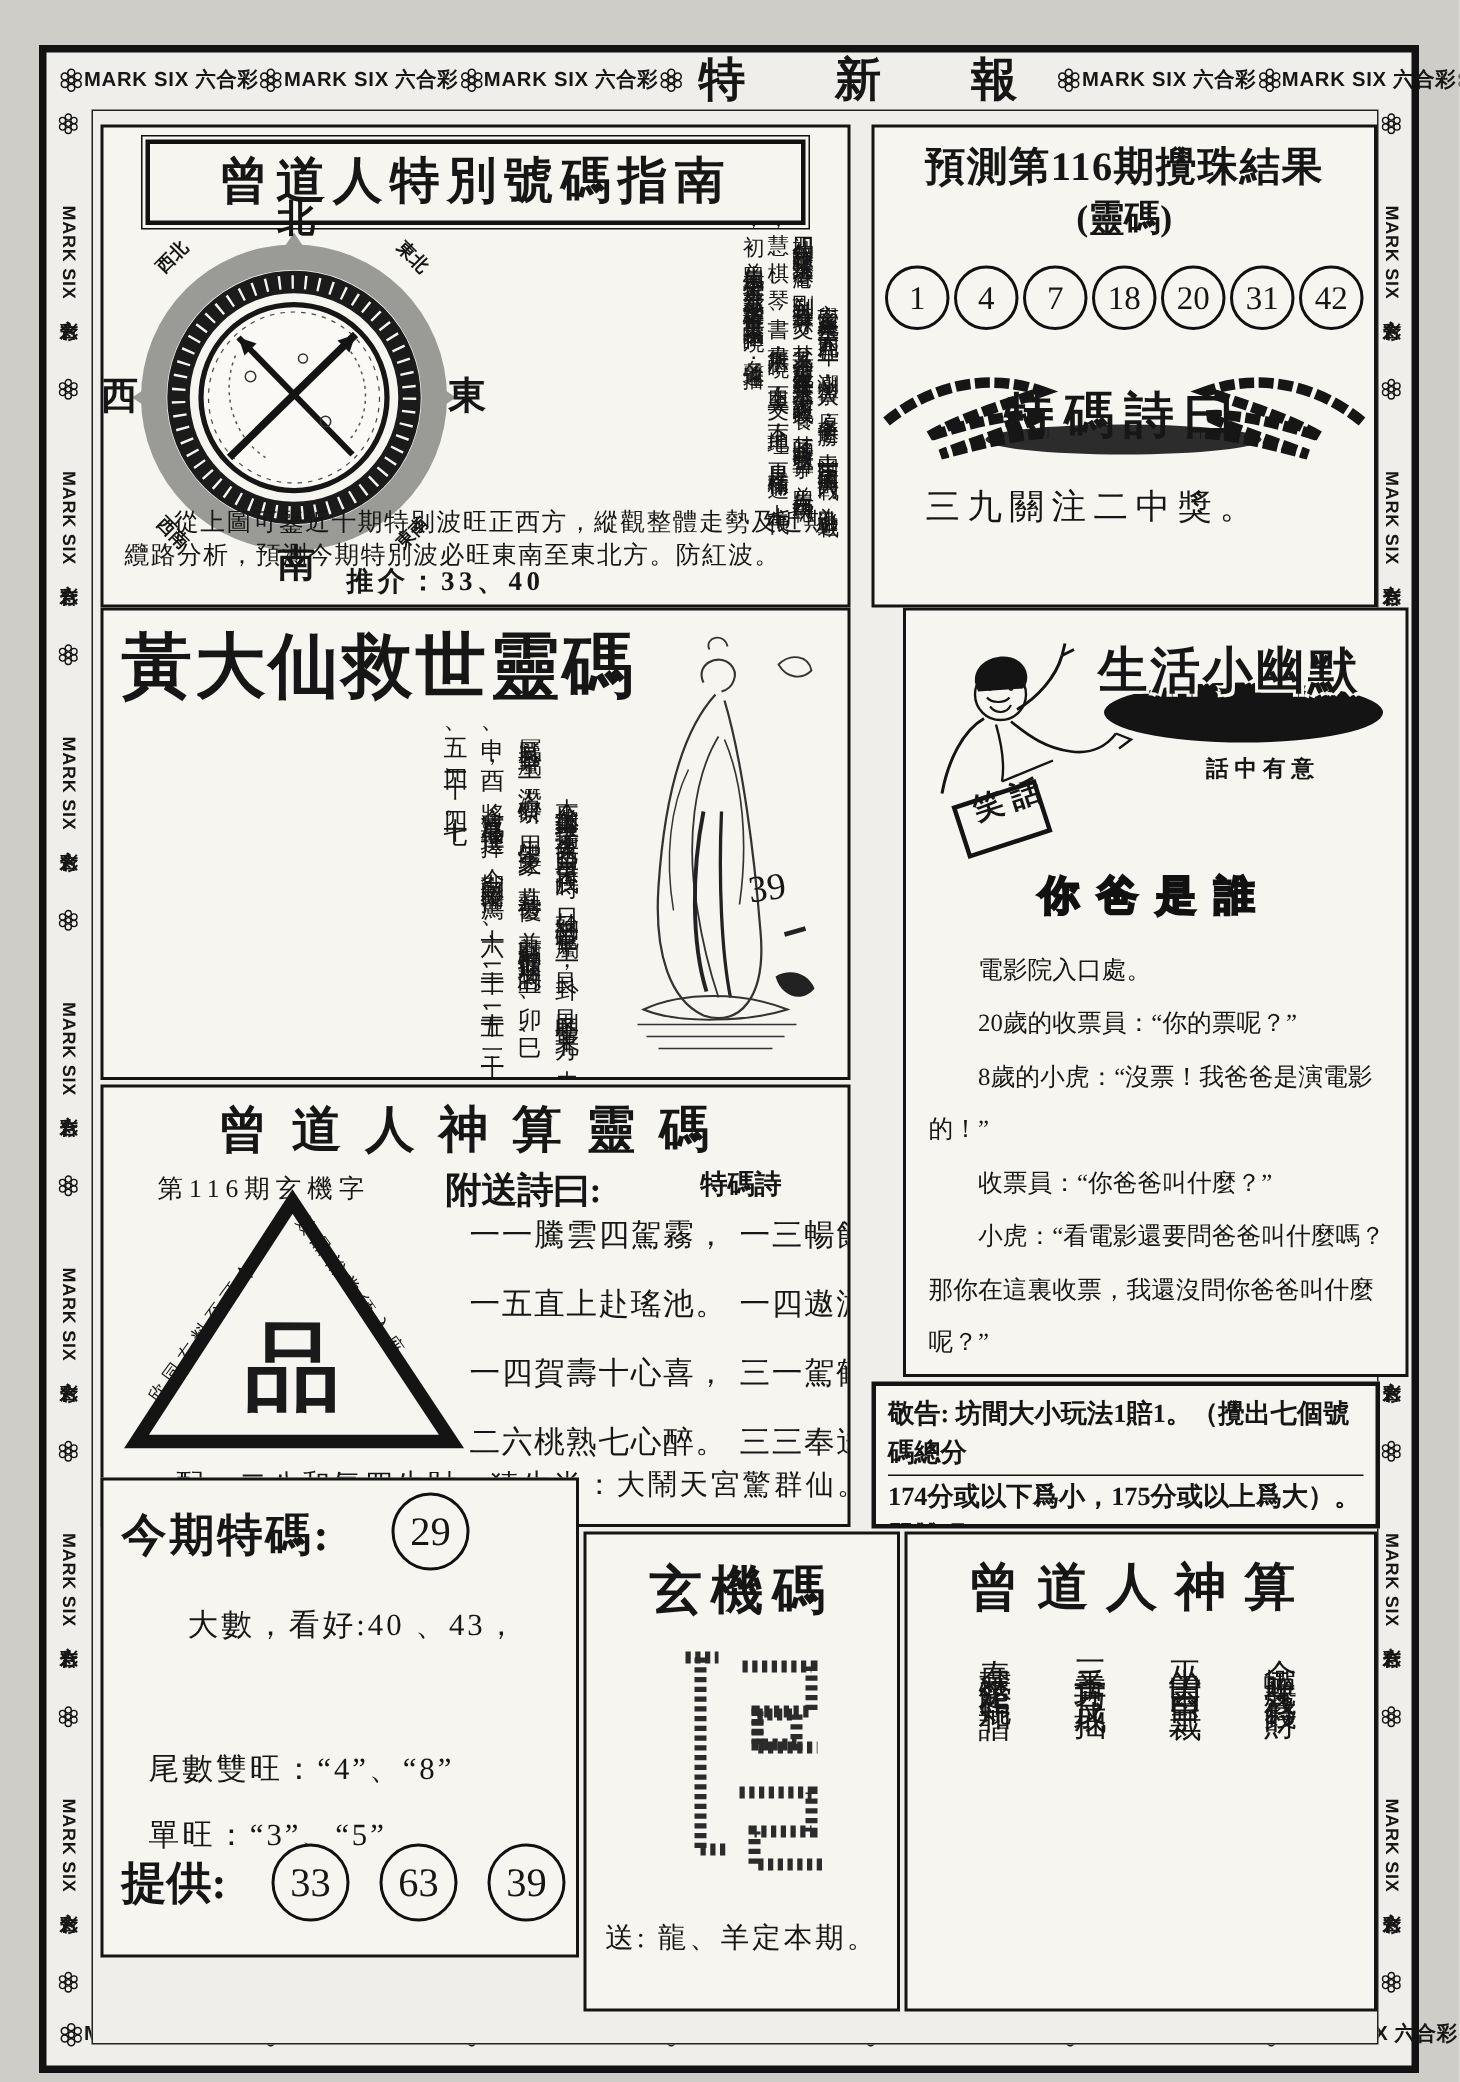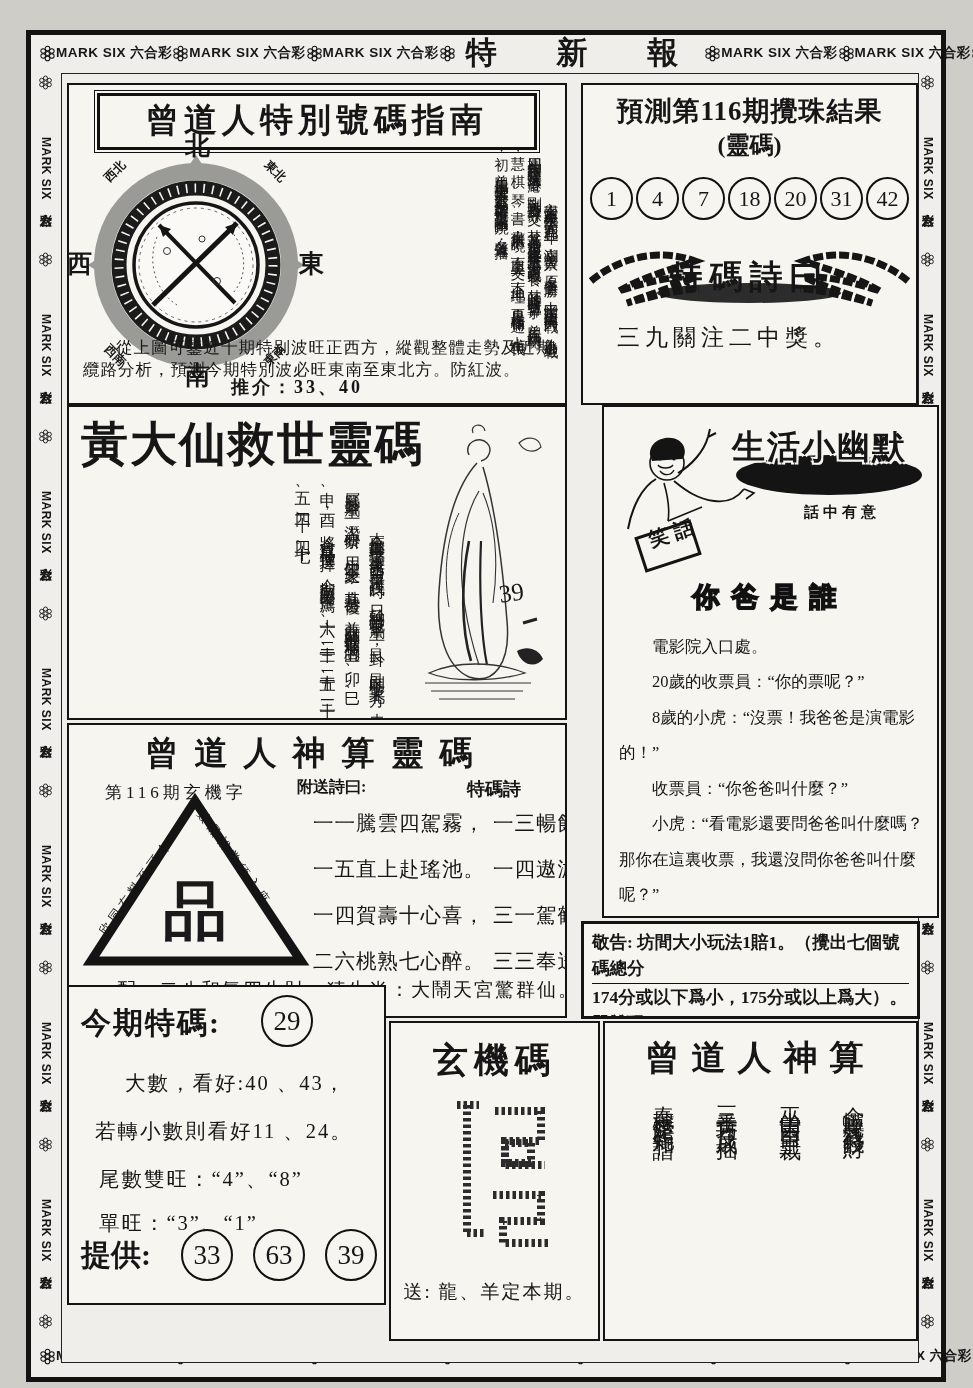--- a/index.html
+++ b/index.html
@@ -92,21 +92,21 @@
   .humor-story p{margin:0;text-indent:2em;}
   
   .p-notice{left:519px;top:847px;width:333px;height:92px;border-width:3.5px;}
   .notice-text{padding:5px 8px 0;font-size:17.5px;font-weight:bold;line-height:1.5;}
   .notice-text span{display:block;border-bottom:1.5px solid #111;padding-bottom:1px;}
   
   .p-divine{left:5px;top:649px;width:496px;height:291px;}
   .dv-title{position:absolute;top:6px;left:0;right:0;text-align:center;font-size:33px;
     font-weight:bold;letter-spacing:16px;}
   .dv-issue{position:absolute;left:36px;top:56px;font-size:17px;letter-spacing:4px;}
-  .dv-poemlabel{position:absolute;left:228px;top:52px;font-size:16px;font-weight:bold;}
+  .dv-poemlabel{position:absolute;left:228px;top:52px;font-size:24px;font-weight:bold;}
   .dv-speclabel{position:absolute;left:398px;top:52px;font-size:18px;font-weight:bold;}
   .triangle{position:absolute;left:10px;top:66px;width:232px;height:182px;}
   .tri-txt{position:absolute;font-size:12.5px;letter-spacing:4px;white-space:nowrap;}
   .tri-txt.l{left:30px;bottom:34px;transform:rotate(-54deg);transform-origin:left bottom;}
   .tri-txt.r{left:128px;top:16px;transform:rotate(54deg);transform-origin:left top;}
   .dv-rows{position:absolute;left:244px;top:84px;font-size:20.5px;letter-spacing:1px;}
   .dv-rows .row{display:flex;gap:8px;margin-bottom:18px;white-space:nowrap;}
   .dv-footer{position:absolute;left:48px;top:252px;font-size:19px;letter-spacing:2px;
     white-space:nowrap;}
   
@@ -440,23 +440,22 @@
           <span>三三奉送五相催。</span>
         </div>
       </div>
       <div class="dv-footer">配：二八和氣四生財。猜生肖：大鬧天宮驚群仙。</div>
     </div>
 
     <div class="panel p-special">
       <span class="sp-title">今期特碼:</span>
       <span class="num-circle sp-circle">29</span>
       <span class="sp-line" style="left:56px;top:82px;">大數，看好:40 、43，</span>
-      <span class="sp-line" style="left:26px;top:130px;">若轉小數則看好11 、24。</span>
       <span class="sp-line" style="left:30px;top:178px;">尾數雙旺：“4”、“8”</span>
-      <span class="sp-line" style="left:30px;top:222px;">單旺：“3”、“1”</span>
+      <span class="sp-line" style="left:30px;top:222px;">單旺：“3”、“5”</span>
       <span class="sp-provide">提供:</span>
       <span class="num-circle sp-pc" style="left:112px;">33</span>
       <span class="num-circle sp-pc" style="left:184px;">63</span>
       <span class="num-circle sp-pc" style="left:256px;">39</span>
     </div>
 
     <div class="panel p-mystery">
       <div class="my-title">玄機碼</div>
       <svg class="my-glyph" viewBox="0 0 140 170">
         <g fill="none" stroke="#2b2b2b" stroke-width="8" stroke-dasharray="3.5 3">

